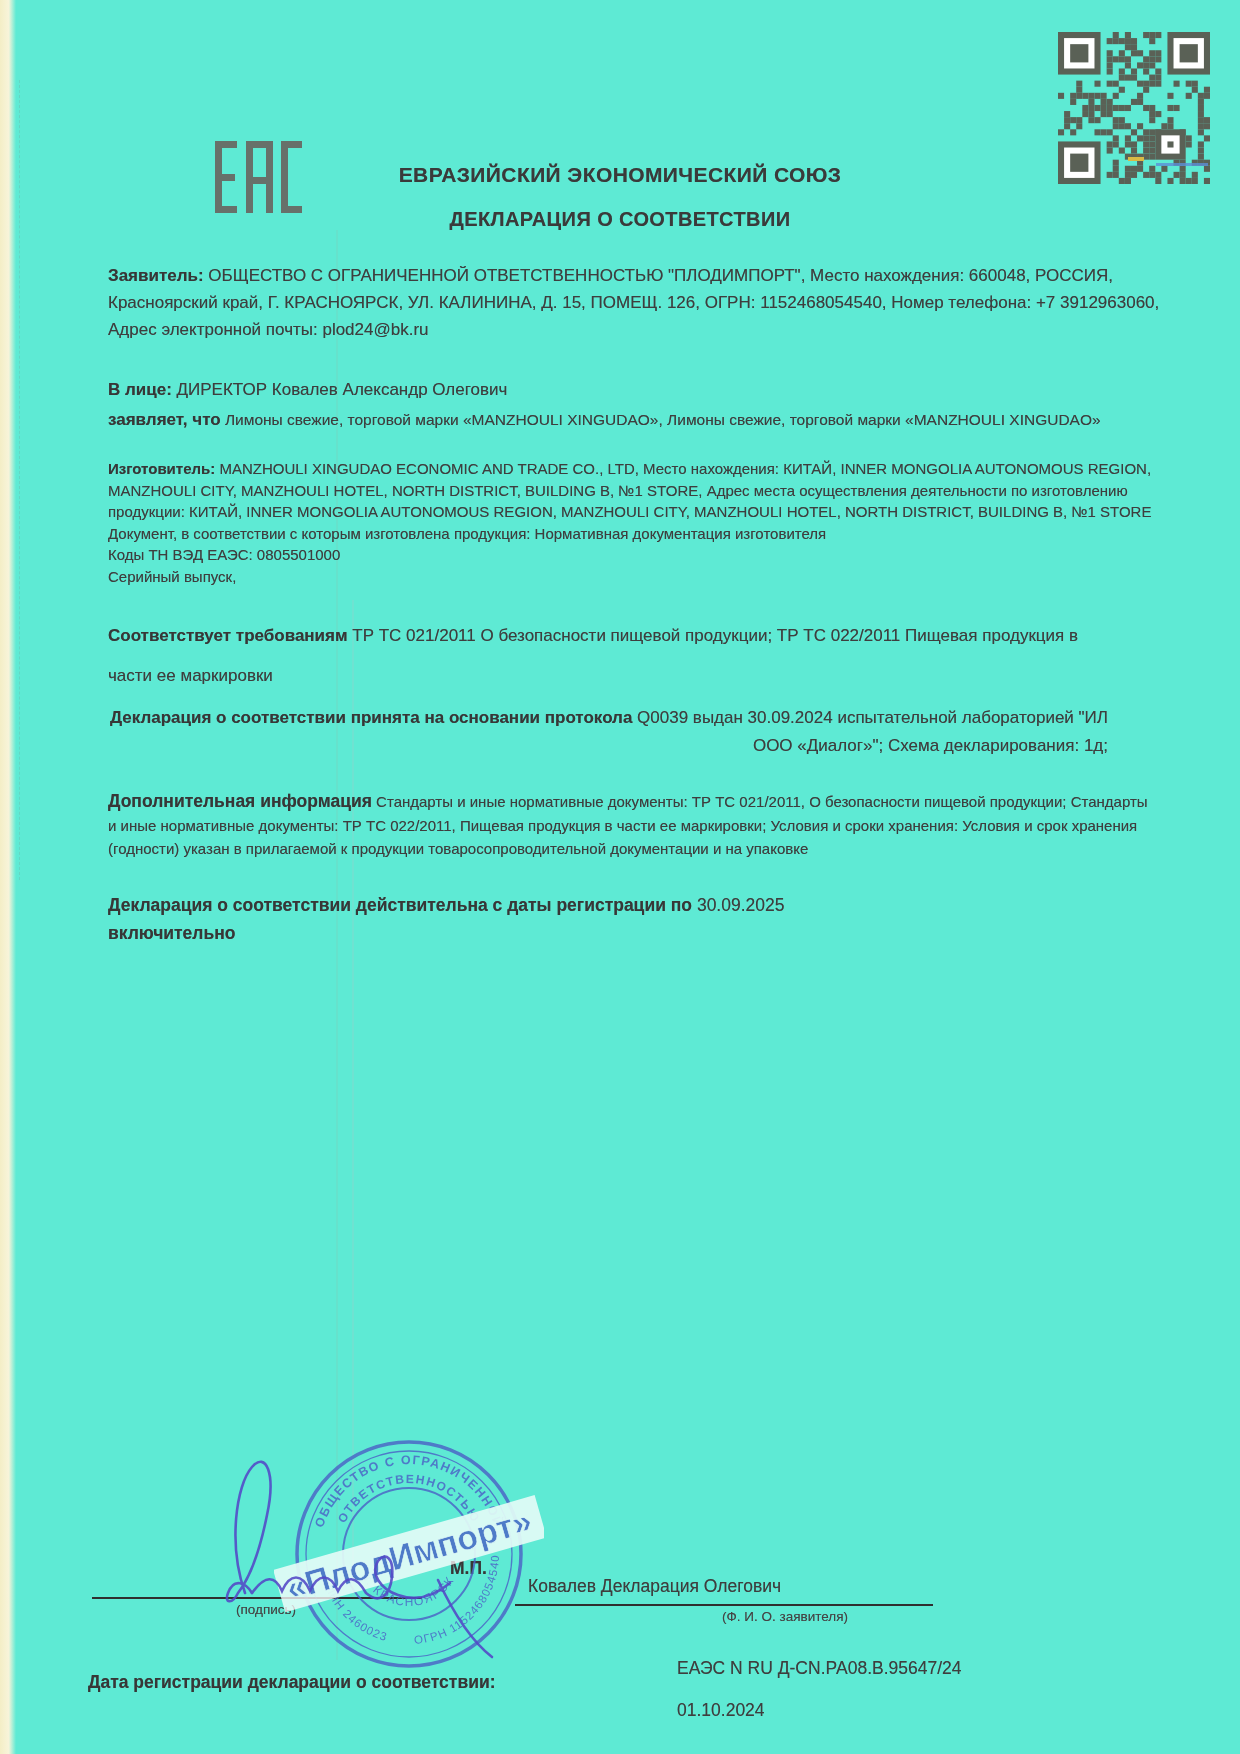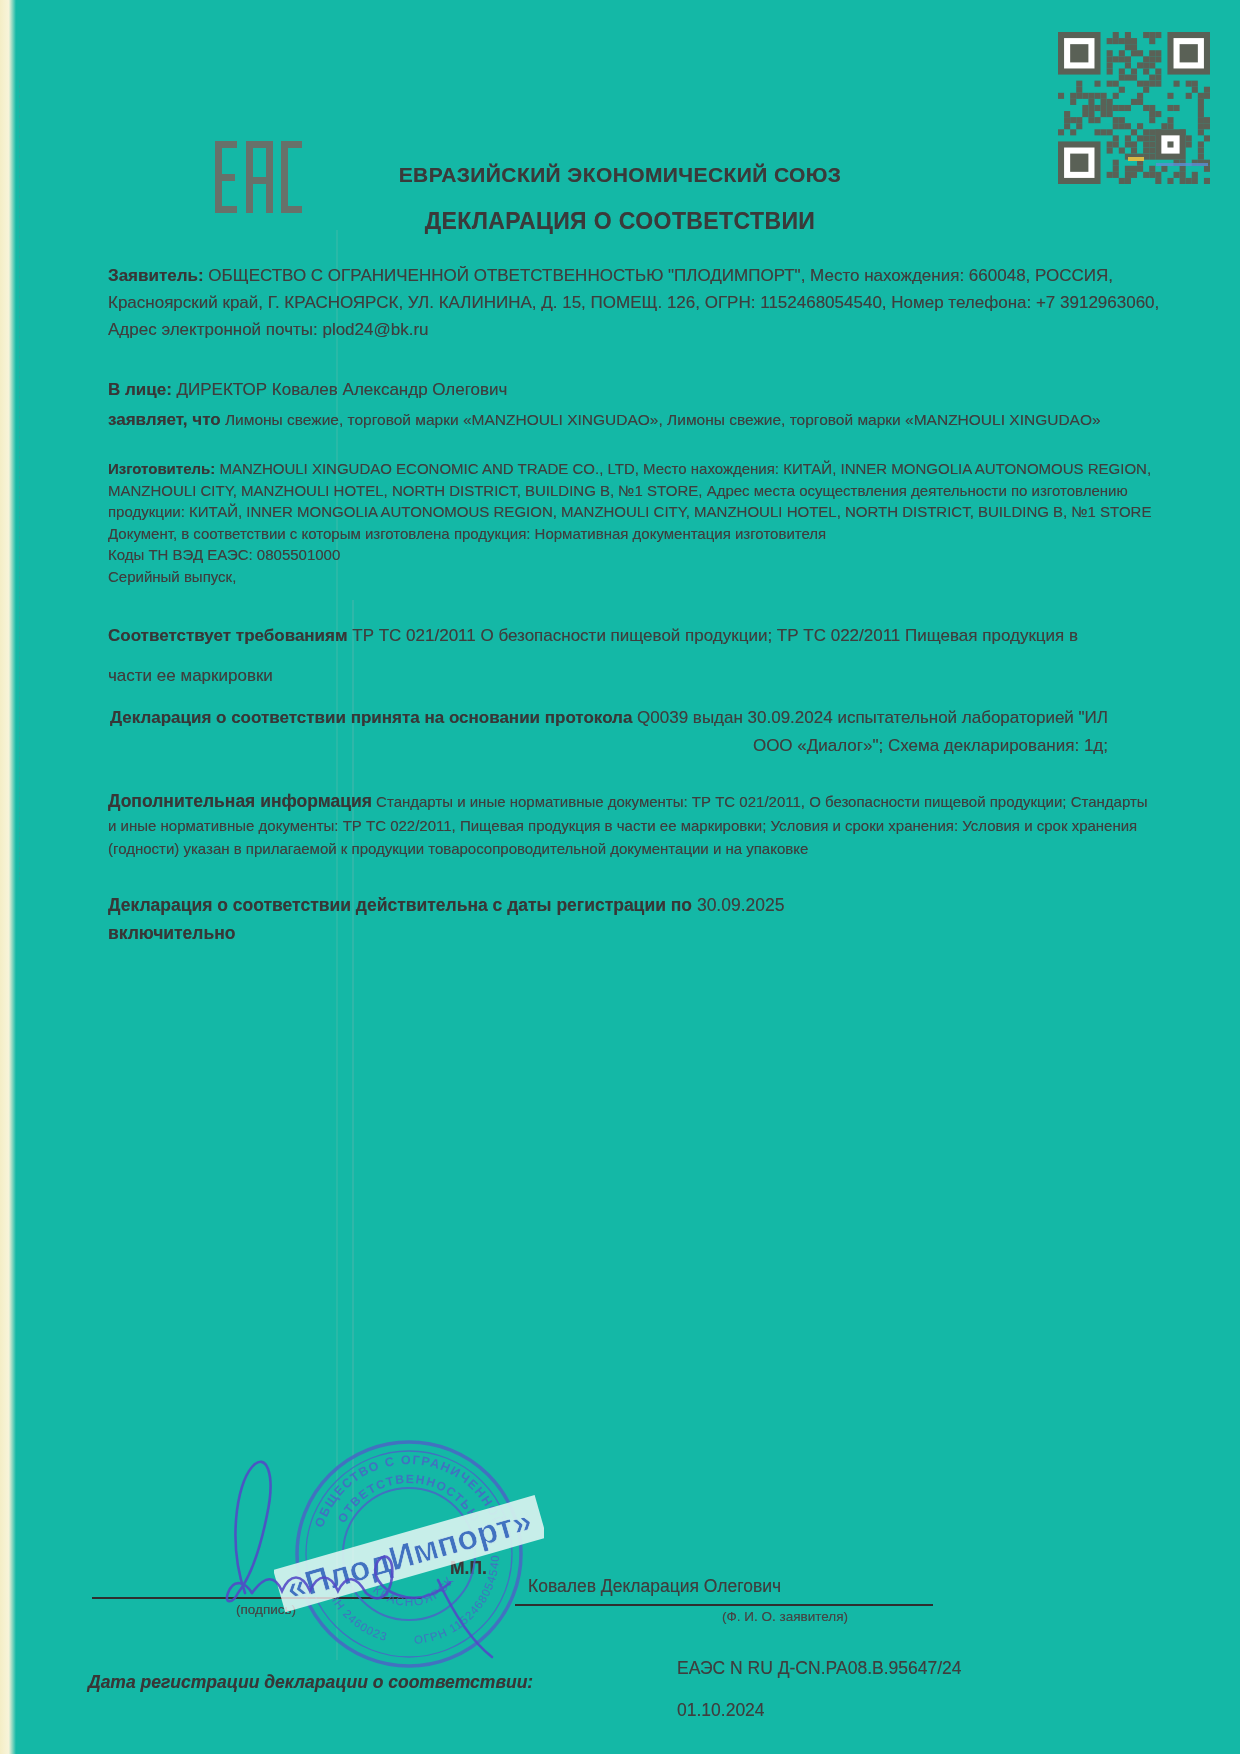--- a/index.html
+++ b/index.html
@@ -1,16 +1,16 @@
 <!DOCTYPE html>
 <html><head>
 <meta charset="utf-8">
 <style>
   html,body{margin:0;padding:0;background:#e8e8e8;}
-  .page{position:relative;width:1240px;height:1754px;background:#14b8a6;overflow:hidden;
+  .page{position:relative;width:1240px;height:1754px;background:#5eead4;overflow:hidden;
         font-family:"Liberation Sans",sans-serif;color:#3e3e3e;}
   .abs{position:absolute;}
   .scan-strip{left:0;top:0;width:16px;height:1754px;
         background:linear-gradient(90deg,#f4eec6 0%,#f8f4da 55%,rgba(255,255,255,0) 100%);}
   .scan-line-g{left:336px;top:230px;width:2px;height:1430px;background:rgba(140,195,170,.18);}
   .scan-line-p{left:352px;top:600px;width:2px;height:1000px;background:rgba(235,180,195,.13);}
   .scan-dots{left:19px;top:80px;width:0;height:800px;border-left:1px dashed rgba(120,130,120,.18);}
   .txt{position:absolute;text-shadow:0 0 .5px rgba(70,70,70,.55);}
   .b{font-weight:700;color:#373737;}
   .t-title{left:0;width:1240px;text-align:center;font-weight:700;font-size:21px;
@@ -255,21 +255,21 @@
       <rect x="1" y="19" width="5" height="5" fill="#fff"></rect>
       <rect x="2" y="20" width="3" height="3" fill="#5a6156"></rect>
       <rect x="16" y="16" width="5" height="5" fill="#5a6156"></rect>
       <rect x="17" y="17" width="3" height="3" fill="#fff"></rect>
       <rect x="18" y="18" width="1" height="1" fill="#5a6156"></rect>
     </svg>
   <div class="abs qr-art-y"></div>
   <div class="abs qr-art-b"></div>
 
   <div class="txt t-title" style="top:163px;">ЕВРАЗИЙСКИЙ ЭКОНОМИЧЕСКИЙ СОЮЗ</div>
-  <div class="txt t-title" style="top:208px;font-size:23px;">ДЕКЛАРАЦИЯ О СООТВЕТСТВИИ</div>
+  <div class="txt t-title" style="top:208px;font-size:20px;">ДЕКЛАРАЦИЯ О СООТВЕТСТВИИ</div>
 
   <div class="txt p17" style="left:108px;top:262px;width:1052px;">
     <span class="b">Заявитель:</span><span> ОБЩЕСТВО С ОГРАНИЧЕННОЙ ОТВЕТСТВЕННОСТЬЮ "ПЛОДИМПОРТ", Место нахождения: 660048, РОССИЯ,  Красноярский край, Г. КРАСНОЯРСК, УЛ. КАЛИНИНА, Д. 15, ПОМЕЩ. 126, ОГРН: 1152468054540, Номер телефона: +7 3912963060, Адрес электронной почты: plod24@bk.ru</span>
   </div>
 
   <div class="txt p17" style="left:108px;top:376px;width:1052px;">
     <span class="b">В лице:</span><span> ДИРЕКТОР Ковалев Александр Олегович</span>
   </div>
 
   <div class="txt" style="left:108px;top:408px;width:1056px;font-size:15.5px;line-height:23.5px;">
@@ -350,16 +350,16 @@
                C92,250 84,248 88,238 C94,222 106,228 112,238"></path>
       <path d="M112,238 C125,220 135,220 142,236 C150,218 162,218 170,236 C178,218 190,218 198,236
                C206,220 216,220 226,238 C240,250 250,240 252,222 C254,204 246,196 238,206
                C230,218 240,234 258,240 C280,248 298,238 310,228"></path>
       <path d="M298,225 C312,255 330,285 352,302"></path>
     </g>
   </svg>
 
   <div class="val txt" style="left:677px;top:1630px;font-size:17.5px;">ЕАЭС N RU Д-CN.РА08.В.95647/24</div>
 
-  <div class="txt b" style="left:88px;top:1672px;font-size:17.5px;font-style:italic;">Дата регистрации декларации о соответствии:</div>
+  <div class="txt b" style="left:88px;top:1672px;font-size:17.5px;">Дата регистрации декларации о соответствии:</div>
   <div class="val txt" style="left:677px;top:1672px;font-size:17.5px;text-align:right;">01.10.2024</div>
 
 </div>
 
 </body></html>

